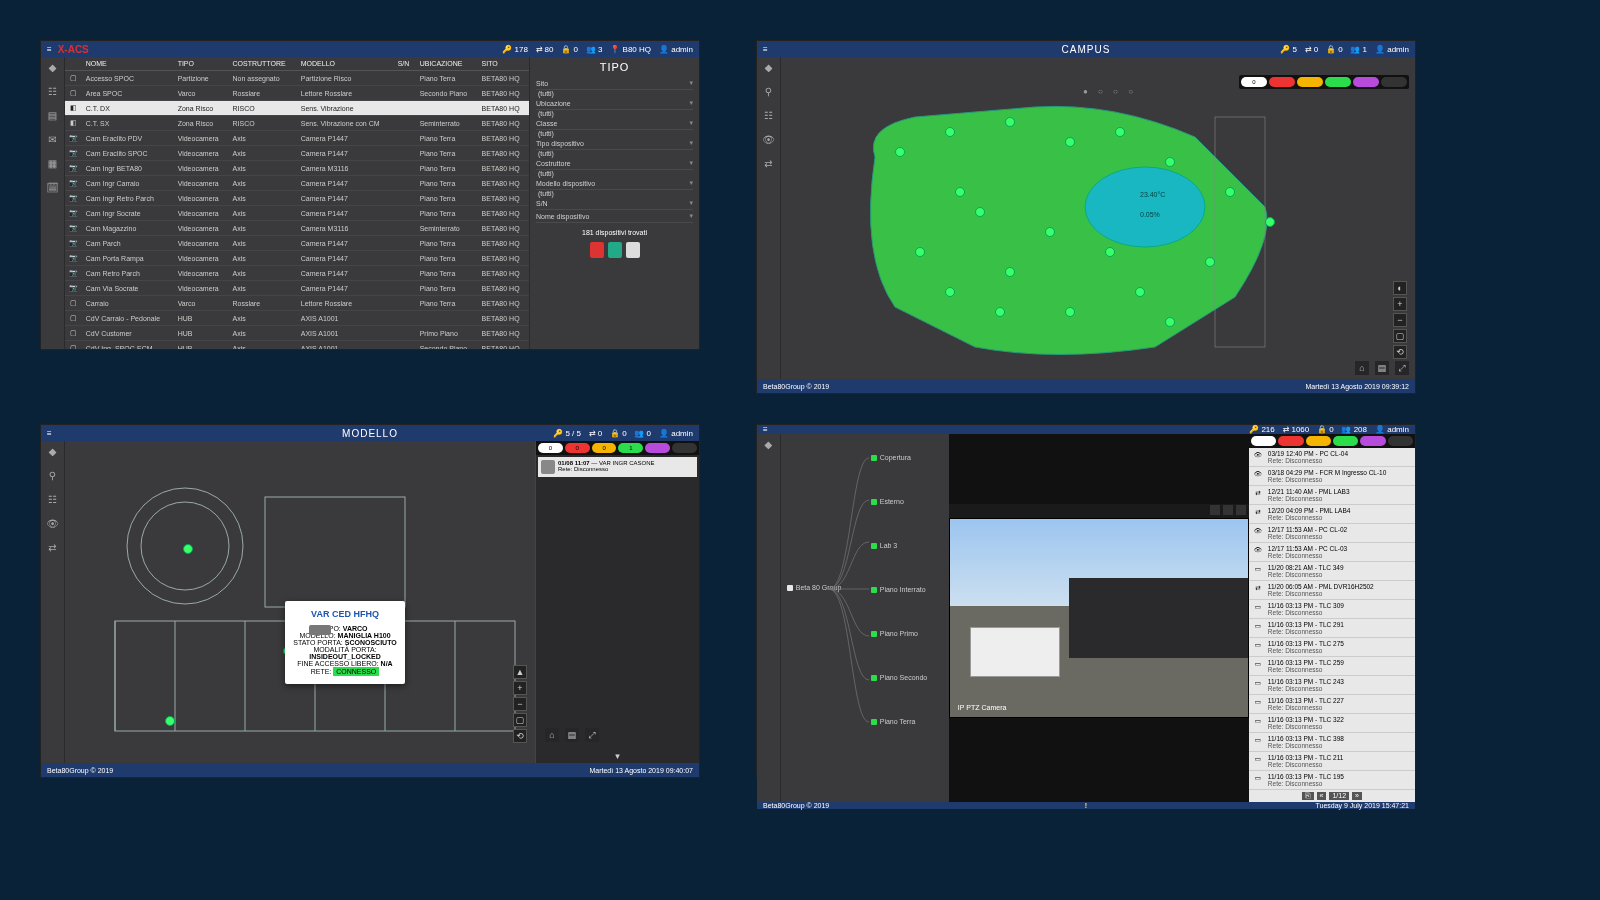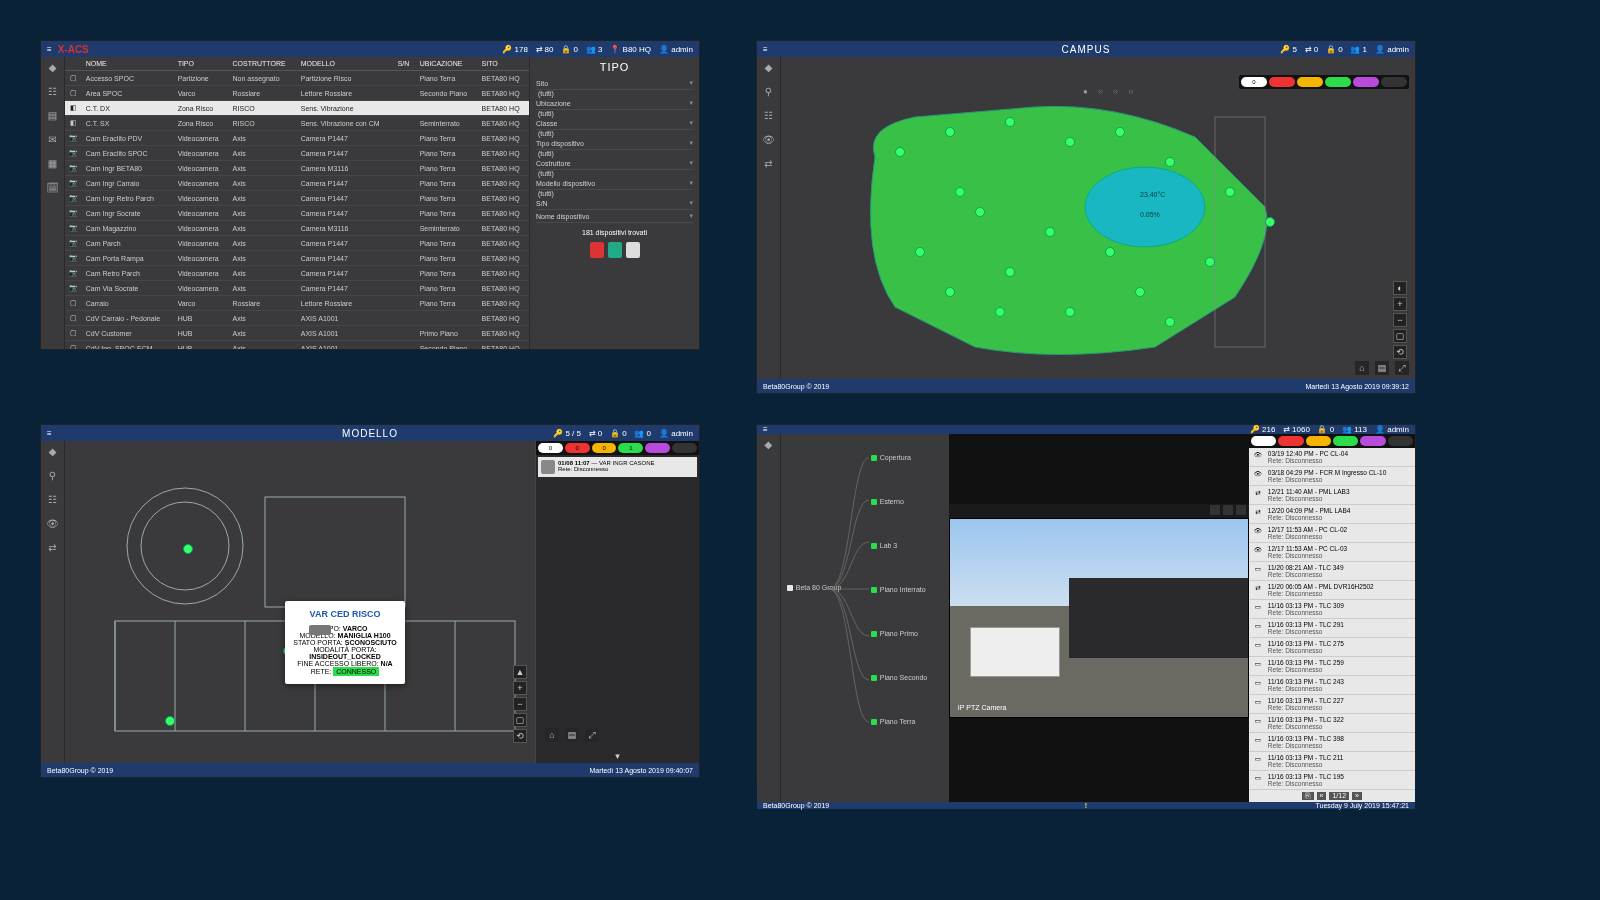--- a/index.html
+++ b/index.html
@@ -508,21 +508,21 @@
           <line x1="230" y1="160" x2="230" y2="270"></line>
           <line x1="300" y1="160" x2="300" y2="270"></line>
           <line x1="370" y1="160" x2="370" y2="270"></line>
         </g>
       </svg>
       <div class="greendot" style="left:118px; top:103px;"></div>
       <div class="greendot" style="left:245px; top:160px;"></div>
       <div class="greendot" style="left:218px; top:205px;"></div>
       <div class="greendot" style="left:100px; top:275px;"></div>
       <div class="popup" style="left:220px; top:160px; width:120px;">
-        <h4>VAR CED RISCO</h4>
+        <h4>VAR CED HFHQ</h4>
         <svg width="30" height="18" style="margin:0 auto 4px;display:block">
             <rect x="4" y="4" width="22" height="10" rx="2" fill="#777"></rect>
           </svg>
         <div id="p3-popup-rows">
             <div>TIPO: <b>VARCO</b></div>
             <div>MODELLO: <b>MANIGLIA H100</b></div>
             <div>STATO PORTA: <b>SCONOSCIUTO</b></div>
             <div>MODALITÀ PORTA: <b>INSIDEOUT_LOCKED</b></div>
             <div>FINE ACCESSO LIBERO: <b>N/A</b></div>
           </div>
@@ -569,21 +569,21 @@
 
 <div id="p4" class="panel">
   <div class="topbar">
     <div class="left">
         <span>≡</span>
       </div>
     <div class="right">
       <span class="stat">🔑 <span>216</span></span>
       <span class="stat">⇄ <span>1060</span></span>
       <span class="stat">🔒 <span>0</span></span>
-      <span class="stat">👥 <span>113</span></span>
+      <span class="stat">👥 <span>208</span></span>
       <span>👤 <span>admin</span></span>
     </div>
   </div>
   <div class="p4-body">
     <div class="sidenav">
       <span>◆</span>
     </div>
     <div class="tree">
       <div class="node" style="left:6px; top:150px;">
         <div class="dot" style="background:#e8e8e8"></div>

